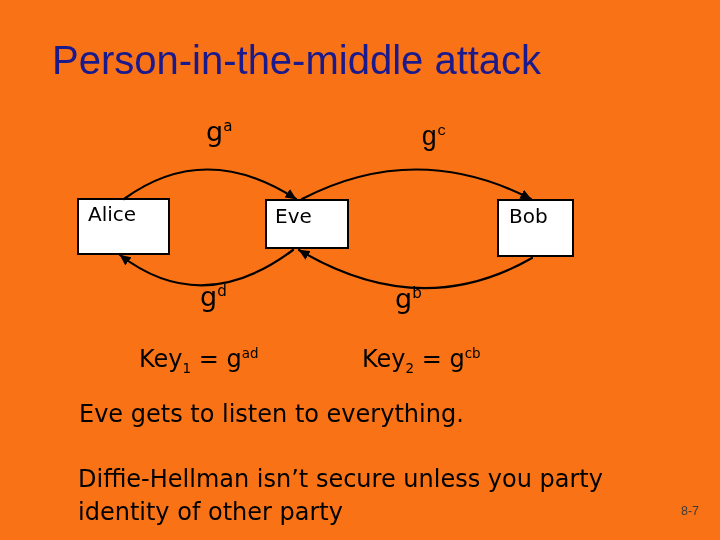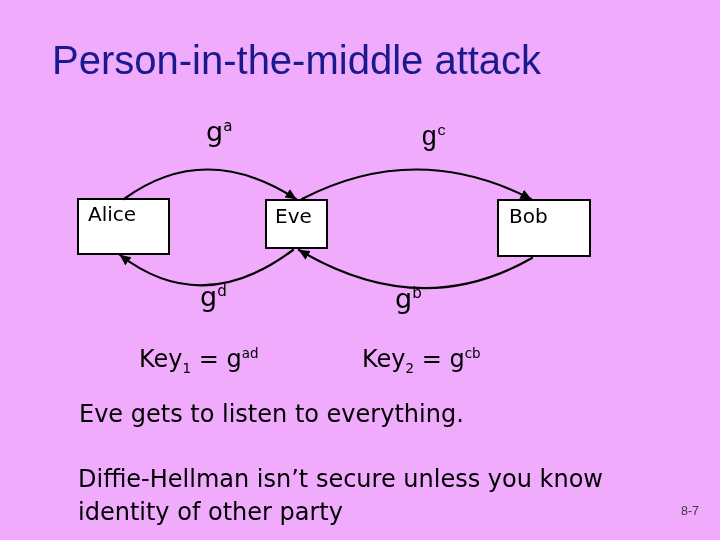--- a/index.html
+++ b/index.html
@@ -1,33 +1,33 @@
 <!DOCTYPE html>
 <html><head>
 <meta charset="utf-8">
 <style>
   html,body { margin:0; padding:0; background:#fff; }
   .slide {
-    position:relative; width:720px; height:540px; background:#f0abfc;
+    position:relative; width:720px; height:540px; background:#f97316;
     overflow:hidden; font-family:"DejaVu Sans", sans-serif; color:#000;
   }
   .title {
     position:absolute; left:52px; top:38px; margin:0;
     font-family:"Liberation Sans", sans-serif; font-weight:normal;
     font-size:40px; line-height:44px; letter-spacing:0px; white-space:nowrap;
   }
   .arrows { position:absolute; left:0; top:0; width:720px; height:540px; z-index:2; }
   .actor-box {
     position:absolute; box-sizing:border-box; background:#fff;
     border:2px solid #000; z-index:1; font-size:20px; line-height:22px;
   }
   .actor-box .lbl { display:block; }
   .box-alice { left:77px;  top:198px; width:93px; height:57px; padding:3px 8px 0 9px; }
-  .box-eve   { left:265px; top:199px; width:63px; height:50px; padding:4px 0 0 8px; }
-  .box-bob   { left:497px; top:199px; width:94px; height:58px; padding:4px 0 0 10px; }
+  .box-eve   { left:265px; top:199px; width:84px; height:50px; padding:4px 0 0 8px; }
+  .box-bob   { left:497px; top:199px; width:77px; height:58px; padding:4px 0 0 10px; }
   .gmsg { position:absolute; z-index:3; font-size:27px; line-height:1.1; white-space:nowrap; }
   .gmsg sup, .keyline sup { font-size:0.56em; }
   .keyline sub { font-size:0.56em; }
   .g-a { left:206px; top:117px; }
   .g-c { left:421px; top:123px;font-family:Liberation Mono, monospace; }
   .g-d { left:200px; top:282px; }
   .g-b { left:395px; top:284px; }
   .keyline { position:absolute; z-index:3; font-size:24px; line-height:1.2; white-space:nowrap; }
   .key1 { left:139px; top:345px; }
   .key2 { left:362px; top:345px; }
@@ -83,19 +83,19 @@
 
   <div class="keyline key1">
     <span>Key</span><sub>1</sub><span> = </span><span>g</span><sup>ad</sup>
   </div>
   <div class="keyline key2">
     <span>Key</span><sub>2</sub><span> = </span><span>g</span><sup>cb</sup>
   </div>
 
   <div class="bodytext body1">Eve gets to listen to everything.</div>
   <div class="bodytext body2">
-    <div>Diffie-Hellman isn’t secure unless you know</div>
+    <div>Diffie-Hellman isn’t secure unless you party</div>
     <div>identity of other party</div>
   </div>
 
   <div class="pagenum" style="color: rgb(60, 60, 60);">8-7</div>
 
 </div>
 
 </body></html>

